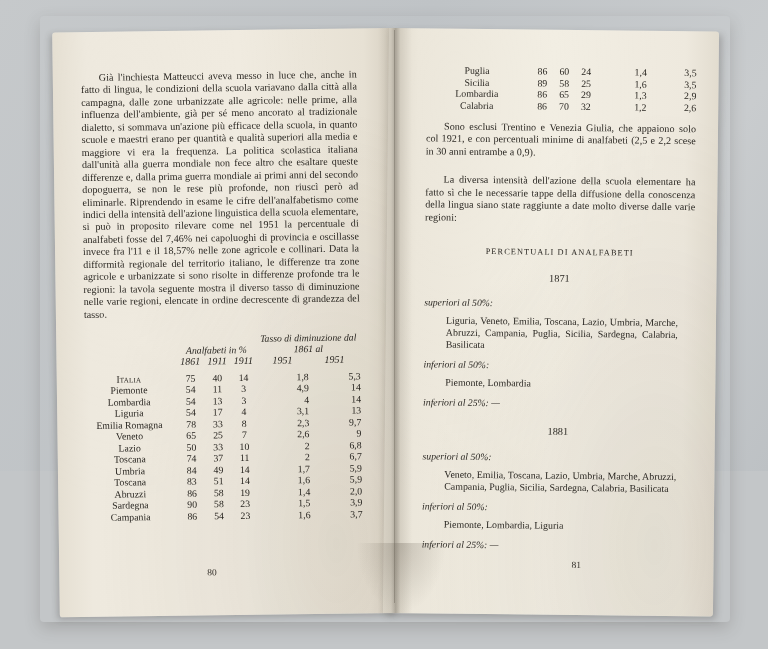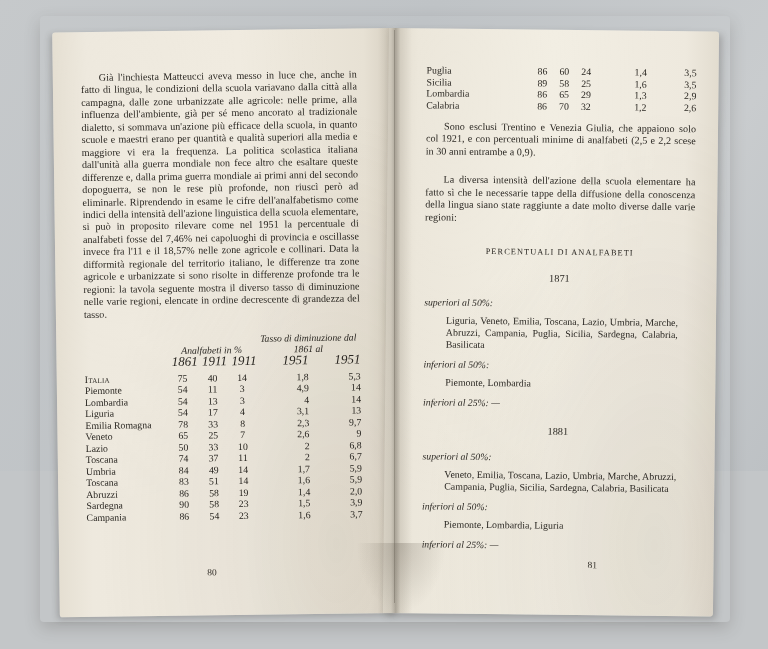--- a/index.html
+++ b/index.html
@@ -144,25 +144,25 @@
     vertical-align: bottom;
   }
   .hdr-it {
     font-style: italic;
     text-align: center;
     font-size: 9.7px;
     line-height: 11px;
   }
   .yr {
     font-style: italic;
-    text-align: right;
-    font-size: 13px;
+    text-align: center;
+    font-size: 10px;
     padding-bottom: 5px !important;
   }
-  td.region { text-align: left; white-space: nowrap; padding-right: 4px !important; }
+  td.region { text-align: center; white-space: nowrap; padding-right: 4px !important; }
   td.num { text-align: center; }
   td.num.wide { text-align: right; padding-left: 10px !important; }
   .smallcaps {
     font-variant: small-caps;
     letter-spacing: .2px;
   }
   .grp-a { width: 52px; }
   .grp-b { width: 52px; }
 
   
@@ -196,21 +196,21 @@
   .sp-16 { height: 16px; }
   .sp-22 { height: 22px; }
 
   
   .folio {
     position: absolute;
     font-size: 9.5px;
     color: #36322c;
   }
   .folio-left  { left: 148px; top: 537px; font-family: Liberation Serif, serif; }
-  .folio-right { left: 204px; top: 530px; }
+  .folio-right { left: 188px; top: 530px; }
 
   
   .grain {
     position: absolute;
     inset: 0;
     pointer-events: none;
     background:
       radial-gradient(ellipse at 20% 12%, rgba(255,255,255,.18) 0%, rgba(255,255,255,0) 55%),
       radial-gradient(ellipse at 82% 88%, rgba(120,110,95,.13) 0%, rgba(120,110,95,0) 60%);
     mix-blend-mode: multiply;

